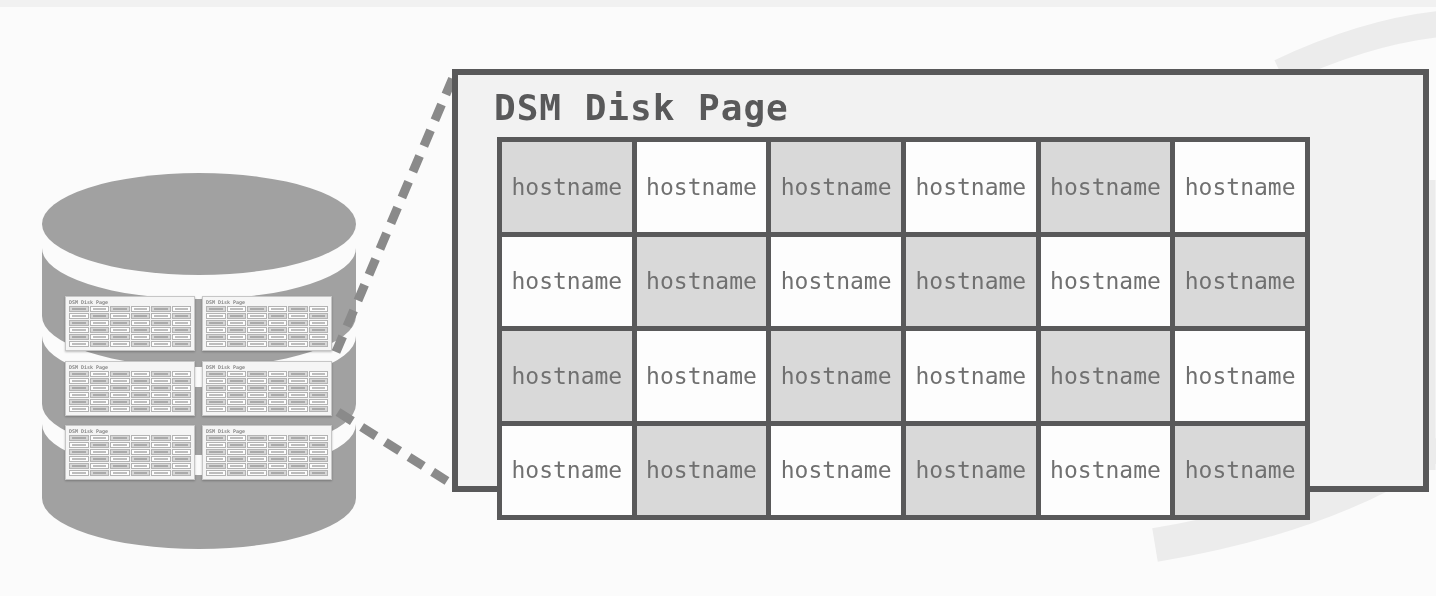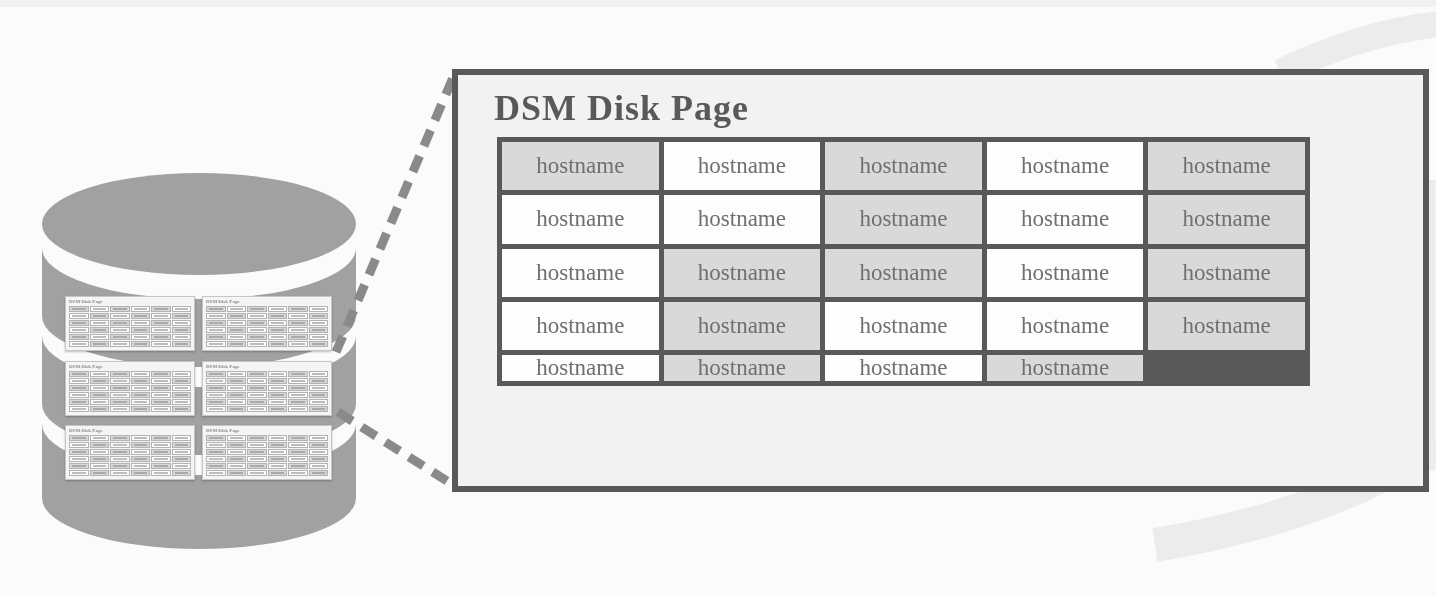--- a/index.html
+++ b/index.html
@@ -10,32 +10,32 @@
     --panel-border:#59595a;
     --cell-dark:#d9d9d9;
     --cell-light:#fdfdfd;
     --cell-text:#707070;
     --dash:#8a8a8a;
     --watermark:#ececec;
   }
   *{margin:0;padding:0;box-sizing:border-box;}
   html,body{width:1436px;height:596px;overflow:hidden;background:var(--page-bg);
     font-family:"DejaVu Sans Mono","Liberation Mono",monospace;}
-  .stage{position:relative;width:1436px;height:596px;background:var(--page-bg);overflow:hidden;font-family:Liberation Serif, serif;}
+  .stage{position:relative;width:1436px;height:596px;background:var(--page-bg);overflow:hidden;}
   .top-strip{position:absolute;left:0;top:0;width:1436px;height:7px;background:var(--top-strip);}
   .layer{position:absolute;left:0;top:0;width:1436px;height:596px;}
 
   
   .panel{position:absolute;left:452px;top:69px;width:977px;height:423px;
     border:6px solid var(--panel-border);background:var(--panel-bg);}
   .panel-title{position:absolute;left:36px;top:12px;font-size:36px;font-weight:bold;
     color:var(--panel-border);letter-spacing:1px;white-space:nowrap;}
-  .grid{position:absolute;left:39px;top:62px;width:813px;height:249px;
+  .grid{position:absolute;left:39px;top:62px;width:813px;height:383px;
     background:var(--panel-border);display:grid;
-    grid-template-columns:repeat(5,1fr);grid-template-rows:repeat(4,1fr);
+    grid-template-columns:repeat(6,1fr);grid-template-rows:repeat(4,1fr);
     gap:5px;padding:5px;}
   .cell{display:flex;align-items:center;justify-content:center;
     font-size:23px;color:var(--cell-text);overflow:hidden;}
   .cell.dark{background:var(--cell-dark);}
   .cell.light{background:var(--cell-light);}
 
   
   .mini{position:absolute;width:130px;height:55px;background:#f5f5f5;
     border:1px solid #c6c6c6;box-shadow:0 1px 2px rgba(0,0,0,.25);padding:2px 3px;}
   .mini-title{font-size:5px;line-height:6px;color:#8a8a8a;font-weight:bold;white-space:nowrap;}

